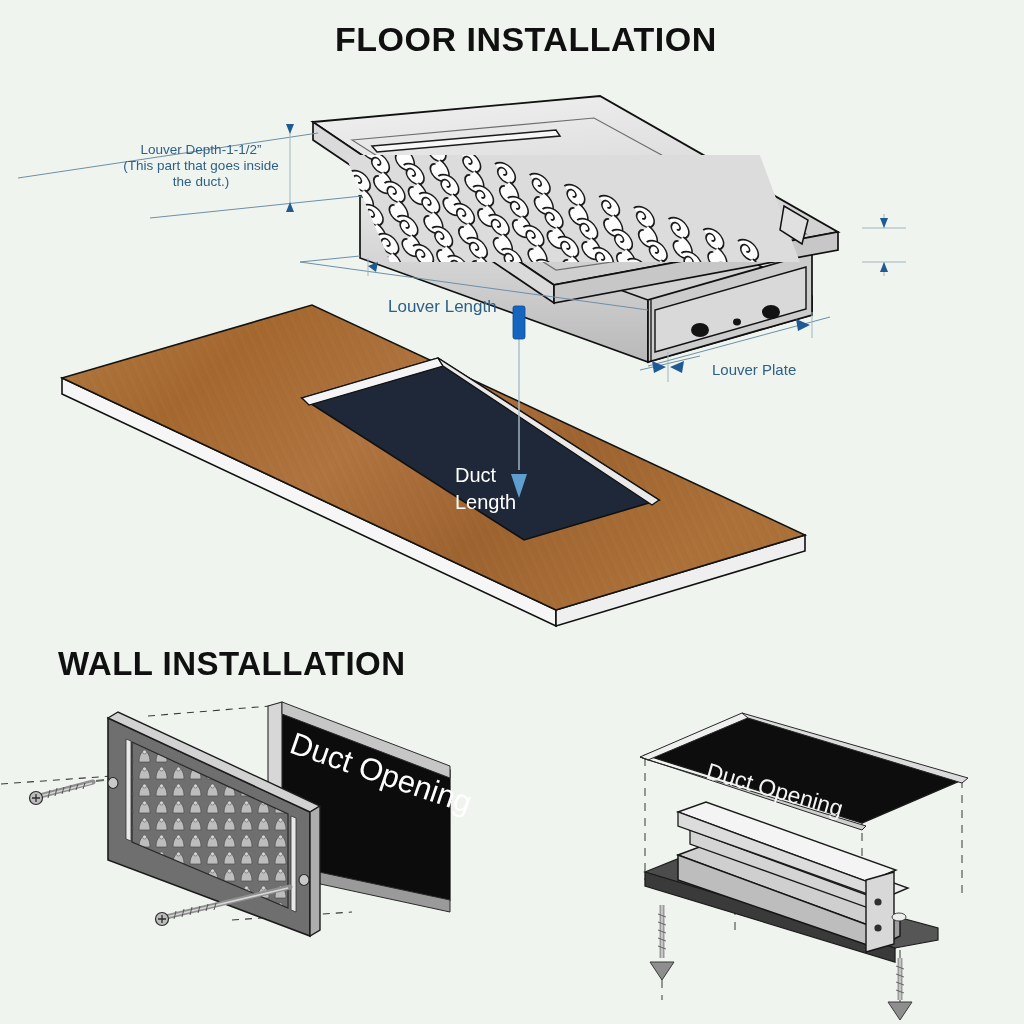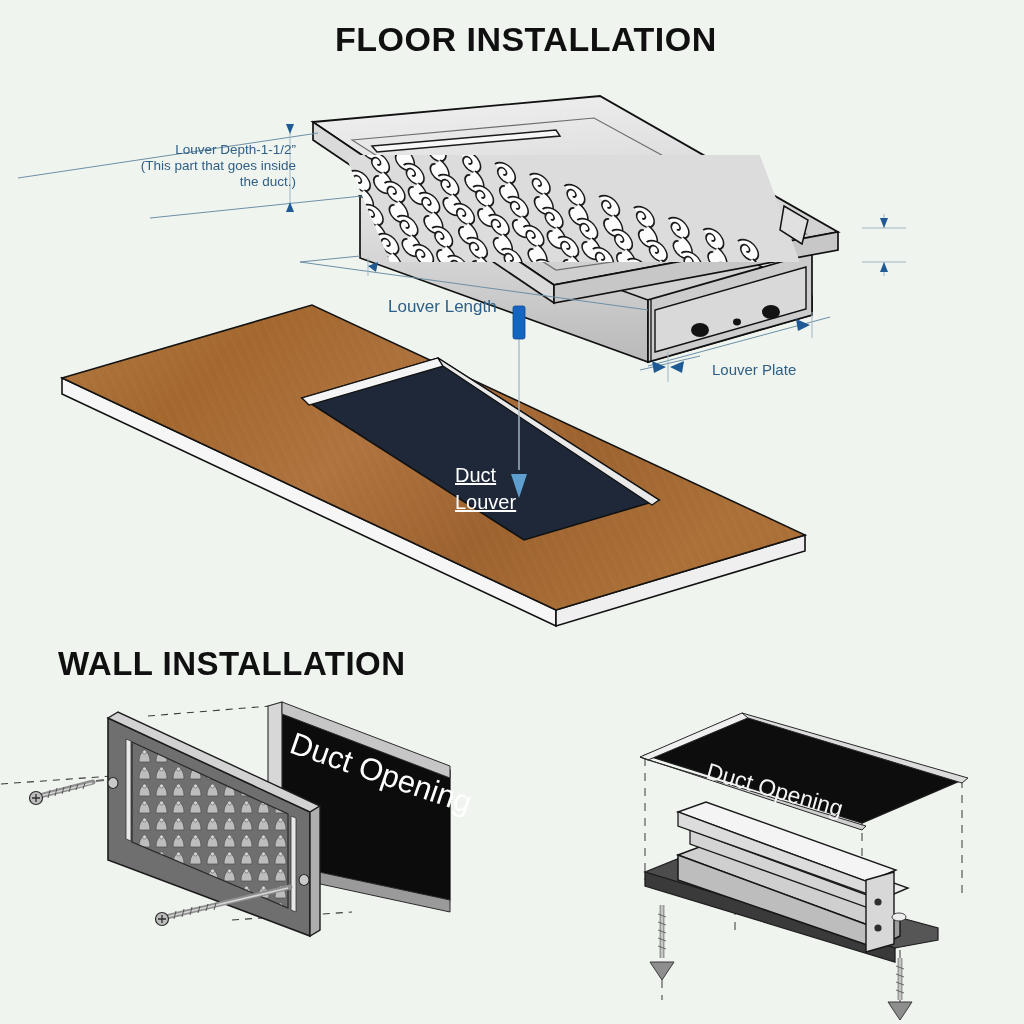--- a/index.html
+++ b/index.html
@@ -41,21 +41,21 @@
   .dim-label {
     position: absolute;
     color: #2e5f86;
     font-family: "Liberation Sans", sans-serif;
     white-space: nowrap;
     line-height: 1.18;
   }
   #lbl-depth {
     left: 106px; top: 142px;
     width: 190px;
-    text-align: right;
+    text-align: center;
     font-size: 13.5px;
   }
   #lbl-faceplate {
     left: 840px; top: 192px;
     width: 150px;
     text-align: center;
     font-size: 13.5px;
   }
   #lbl-length {
     left: 388px; top: 297px;
@@ -63,21 +63,20 @@
   }
   #lbl-width {
     left: 712px; top: 361px;
     font-size: 15px;
   }
   .duct-label {
     position: absolute;
     color: #ffffff;
     font-family: "Liberation Sans", sans-serif;
     white-space: nowrap;
-    text-decoration: underline;
   }
   #lbl-duct-floor {
     left: 455px; top: 462px;
     font-size: 20px;
     line-height: 1.35;
   }
   svg.layer {
     position: absolute;
     left: 0; top: 0;
     width: 1024px;
@@ -444,16 +443,16 @@
     <div>the duct.)</div>
   </div>
 
 
   <div class="dim-label" id="lbl-length">Louver Length</div>
 
   <div class="dim-label" id="lbl-width">Louver Plate</div>
 
   <div class="duct-label" id="lbl-duct-floor">
     <div>Duct</div>
-    <div>Louver</div>
+    <div>Length</div>
   </div>
 
 </div>
 
 </body></html>

